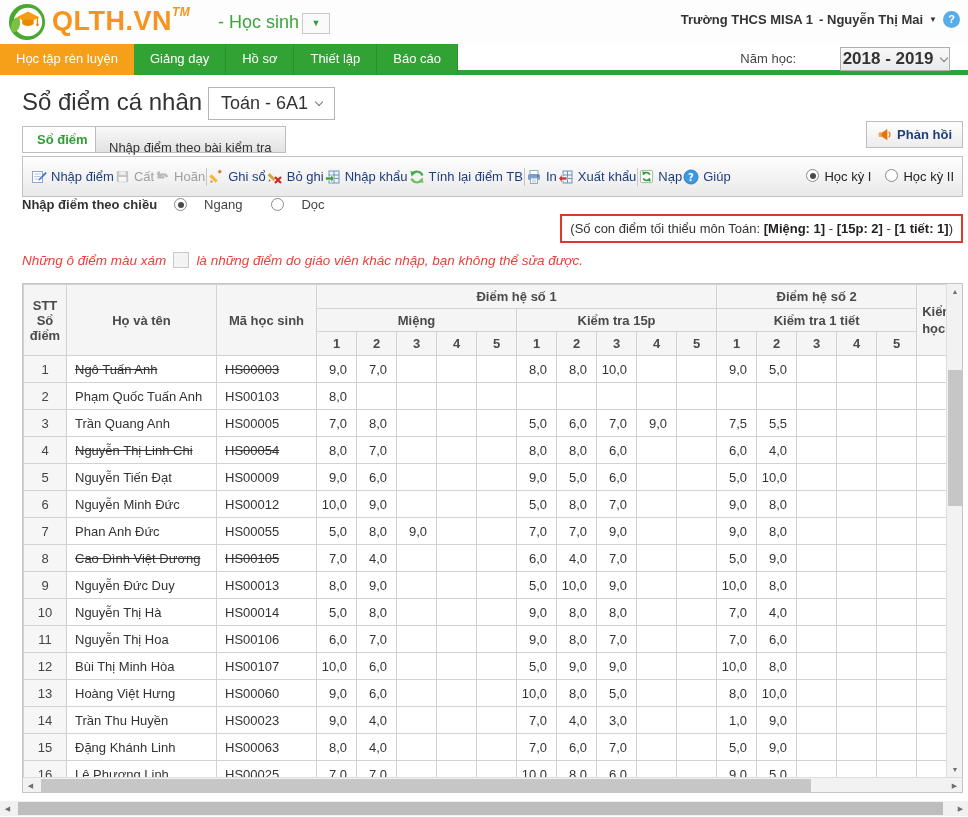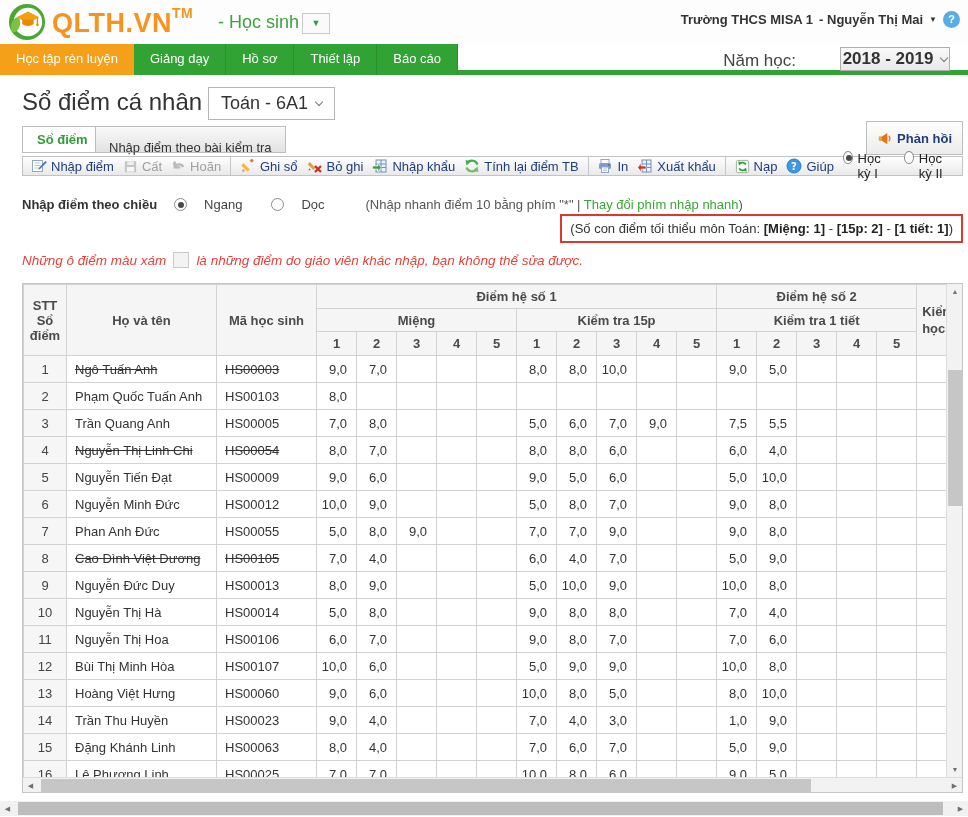--- a/index.html
+++ b/index.html
@@ -4,48 +4,48 @@
 <style>
   * { margin:0; padding:0; box-sizing:border-box; }
   html,body { background:#fff; }
   body { font-family:"Liberation Sans", sans-serif; }
   #frame { position:relative; width:968px; height:817px; background:#fff; overflow:hidden; }
 
   
   .tophdr { position:absolute; left:0; top:0; width:968px; height:44px; background:#fdfdfd; }
   .logo-badge { position:absolute; left:8px; top:3px; width:38px; height:38px; }
   .brand { position:absolute; left:52px; top:5px; font-size:27px; font-weight:bold; color:#F7941D; letter-spacing:0.5px; }
-  .brand sup { font-size:14px; font-weight:bold; color:#F7941D; vertical-align:14px; }
+  .brand sup { font-size:12px; font-weight:bold; color:#F7941D; vertical-align:14px;font-style:italic; }
   .role { position:absolute; left:218px; top:12px; font-size:18px; color:#3AA53A; }
   .role-dd { position:absolute; left:302px; top:13px; width:28px; height:21px; background:#fafafa; border:1px solid #c9c9c9; text-align:center; line-height:19px; font-size:9px; color:#2f9e33; cursor:pointer; }
   .account { position:absolute; right:8px; top:11px; display:flex; align-items:center; gap:6px; font-size:13px; font-weight:bold; color:#333; }
   .acct-caret { font-size:8px; color:#333; }
   .help-circle { display:inline-block; width:17px; height:17px; border-radius:50%; background:#58ade7; color:#fff; font-size:11px; font-weight:bold; text-align:center; line-height:17px; }
 
   
   .nav { position:absolute; left:0; top:44px; width:968px; height:31px; }
   .nav-strip { position:absolute; left:0; bottom:0; width:100%; height:5px; background:#31A334; }
   .nav-tabs { position:absolute; left:0; top:0; height:31px; display:flex; }
   .nav-tab { height:31px; line-height:29px; padding:0 16px; background:#31A334; color:#fff; font-size:13px; font-weight:normal; border-right:1px solid #2a8f2d; cursor:pointer; }
   .nav-tab.active { background:#F6A01A; border-right:none; }
-  .year-label { position:absolute; right:172px; top:51px; font-size:17px; color:#444; }
+  .year-label { position:absolute; right:172px; top:51px; font-size:13px; color:#444; }
   .year-dd { position:absolute; right:18px; top:47px; width:110px; height:24px; background:linear-gradient(#f9f9f9,#e9e9e9); border:1px solid #aeaeae; display:flex; align-items:center; justify-content:center; gap:8px; font-size:17px; font-weight:bold; color:#333; cursor:pointer; }
   .chev { display:inline-block; width:6px; height:6px; border-right:1.5px solid #777; border-bottom:1.5px solid #777; transform:rotate(45deg); margin-top:-3px; }
 
   
   .page-title { position:absolute; left:22px; top:88px; font-size:24px; color:#333; }
   .subject-dd { position:absolute; left:208px; top:87px; height:33px; border:1px solid #b5b5b5; background:#fff; display:flex; align-items:center; gap:8px; padding:15px 12px; font-size:18px; color:#333; cursor:pointer; }
 
   
   .subtab1 { position:absolute; left:22px; top:126px; height:27px; line-height:25px; padding:0 14px; border:1px solid #bdbdbd; background:#fff; color:#2f9e33; font-size:13px; font-weight:bold; cursor:pointer; }
   .subtab2 { position:absolute; left:95px; top:126px; height:27px; line-height:25px; padding:8px 13px; border:1px solid #bdbdbd; background:linear-gradient(#f9f9f9,#e2e2e2); color:#333; font-size:13px; cursor:pointer; }
-  .feedback-btn { position:absolute; right:5px; top:121px; height:18px; border:1px solid #bdbdbd; background:linear-gradient(#fefefe,#ececec); display:flex; align-items:center; gap:5px; padding:16px 10px; font-size:13px; font-weight:bold; color:#1F3D7C; cursor:pointer; }
-
-  
-  .toolbar { position:absolute; left:22px; top:156px; width:941px; height:20px; border:1px solid #c3c3c3; background:linear-gradient(#fefefe,#e9e9e9); display:flex; align-items:center; padding:0 8px; gap:9px; font-size:13px; color:#1F3D7C; }
+  .feedback-btn { position:absolute; right:5px; top:121px; height:27px; border:1px solid #bdbdbd; background:linear-gradient(#fefefe,#ececec); display:flex; align-items:center; gap:5px; padding:0 10px; font-size:13px; font-weight:bold; color:#1F3D7C; cursor:pointer; }
+
+  
+  .toolbar { position:absolute; left:22px; top:156px; width:941px; height:41px; border:1px solid #c3c3c3; background:linear-gradient(#fefefe,#e9e9e9); display:flex; align-items:center; padding:0 8px; gap:1px; font-size:13px; color:#1F3D7C; }
   .tb-item { display:flex; align-items:center; gap:4px; cursor:pointer; white-space:nowrap; }
   .tb-item.disabled { color:#9f9f9f; cursor:default; }
   .tb-item.disabled svg { opacity:0.45; filter:grayscale(1); }
   .tb-sep { width:1px; height:18px; background:#c6c6c6; }
   .tb-radios { margin-left:auto; display:flex; gap:5px; color:#222; }
   .radio { display:inline-block; width:13px; height:13px; border:1px solid #8a8a8a; border-radius:50%; background:#fff; position:relative; cursor:pointer; }
   .radio.checked::after { content:''; position:absolute; left:2.5px; top:2.5px; width:6px; height:6px; border-radius:50%; background:#4a4a4a; }
 
   
   .opts { position:absolute; left:22px; top:197px; display:flex; align-items:center; gap:17px; font-size:13px; color:#444; }
@@ -263,21 +263,20 @@
       <span>Học kỳ II</span>
     </span>
   </div>
 
   <div class="opts">
     <span class="lbl">Nhập điểm theo chiều</span>
     <span class="radio checked"></span>
     <span>Ngang</span>
     <span class="radio" style="margin-left:12px;"></span>
     <span>Dọc</span>
-    <span class="hint"><span>(Nhập nhanh điểm 10 bằng phím "*" | </span><a>Thay đổi phím nhập nhanh</a><span>)</span></span>
   </div>
 
   <div class="minbox">
     <span>(Số con điểm tối thiểu môn Toán: </span><b>[Miệng: 1]</b><span> - </span><b>[15p: 2]</b><span> - </span><b>[1 tiết: 1]</b><span>)</span>
   </div>
 
   <div class="graynote">
     <span>Những ô điểm màu xám</span>
     <span class="swatch"></span>
     <span>là những điểm do giáo viên khác nhập, bạn không thể sửa được.</span>

